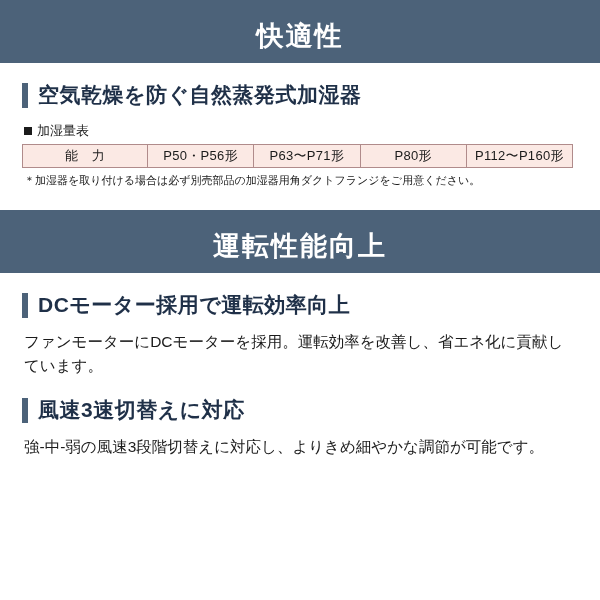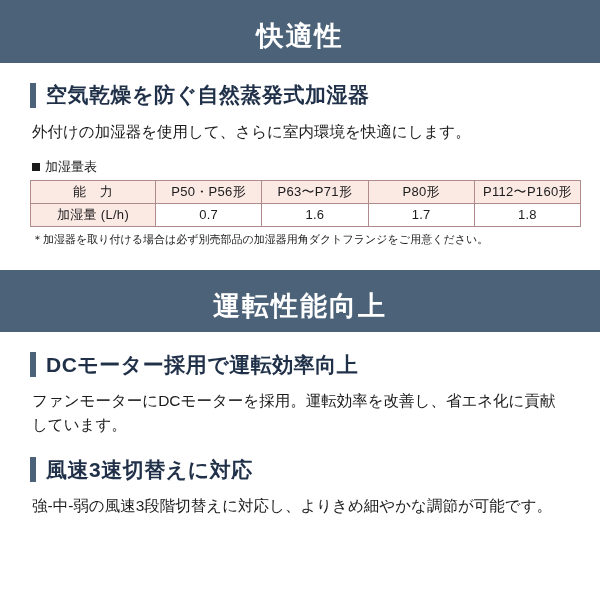--- a/index.html
+++ b/index.html
@@ -31,21 +31,21 @@
     letter-spacing: 2px;
     padding: 22px 0 11px 0;
     line-height: 1.1;
   }
   .banner.second {
     margin-top: 0;
   }
 
   
   .section-body {
-    padding: 0 30px;
+    padding: 0 22px;
     box-sizing: border-box;
   }
 
   
   .subhead {
     display: flex;
     align-items: center;
     margin-top: 20px;
     margin-bottom: 12px;
   }
@@ -131,42 +131,34 @@
 
   <div class="banner">快適性</div>
 
   <div class="section-body">
 
     <div class="subhead">
       <span class="bar"></span>
       <span class="txt">空気乾燥を防ぐ自然蒸発式加湿器</span>
     </div>
 
-    <p class="para">外付けの加湿器を使用して、さらに室内環境を快適にします。</p>
 
     <div class="tbl-caption">
       <span class="sq"></span>
       <span>加湿量表</span>
     </div>
 
     <table class="spec">
       <tbody>
           <tr>
         <th class="rowhdr">能　力</th>
         <th class="colhdr">P50・P56形</th>
         <th class="colhdr">P63〜P71形</th>
         <th class="colhdr">P80形</th>
         <th class="colhdr">P112〜P160形</th>
-      </tr>
-      <tr>
-        <th class="rowhdr">加湿量 (L/h)</th>
-        <td>0.7</td>
-        <td>1.6</td>
-        <td>1.7</td>
-        <td>1.8</td>
       </tr>
     </tbody>
       </table>
 
     <p class="note">＊加湿器を取り付ける場合は必ず別売部品の加湿器用角ダクトフランジをご用意ください。</p>
 
     <div class="gap-divider"></div>
   </div>
 
   <div class="banner second">運転性能向上</div>

